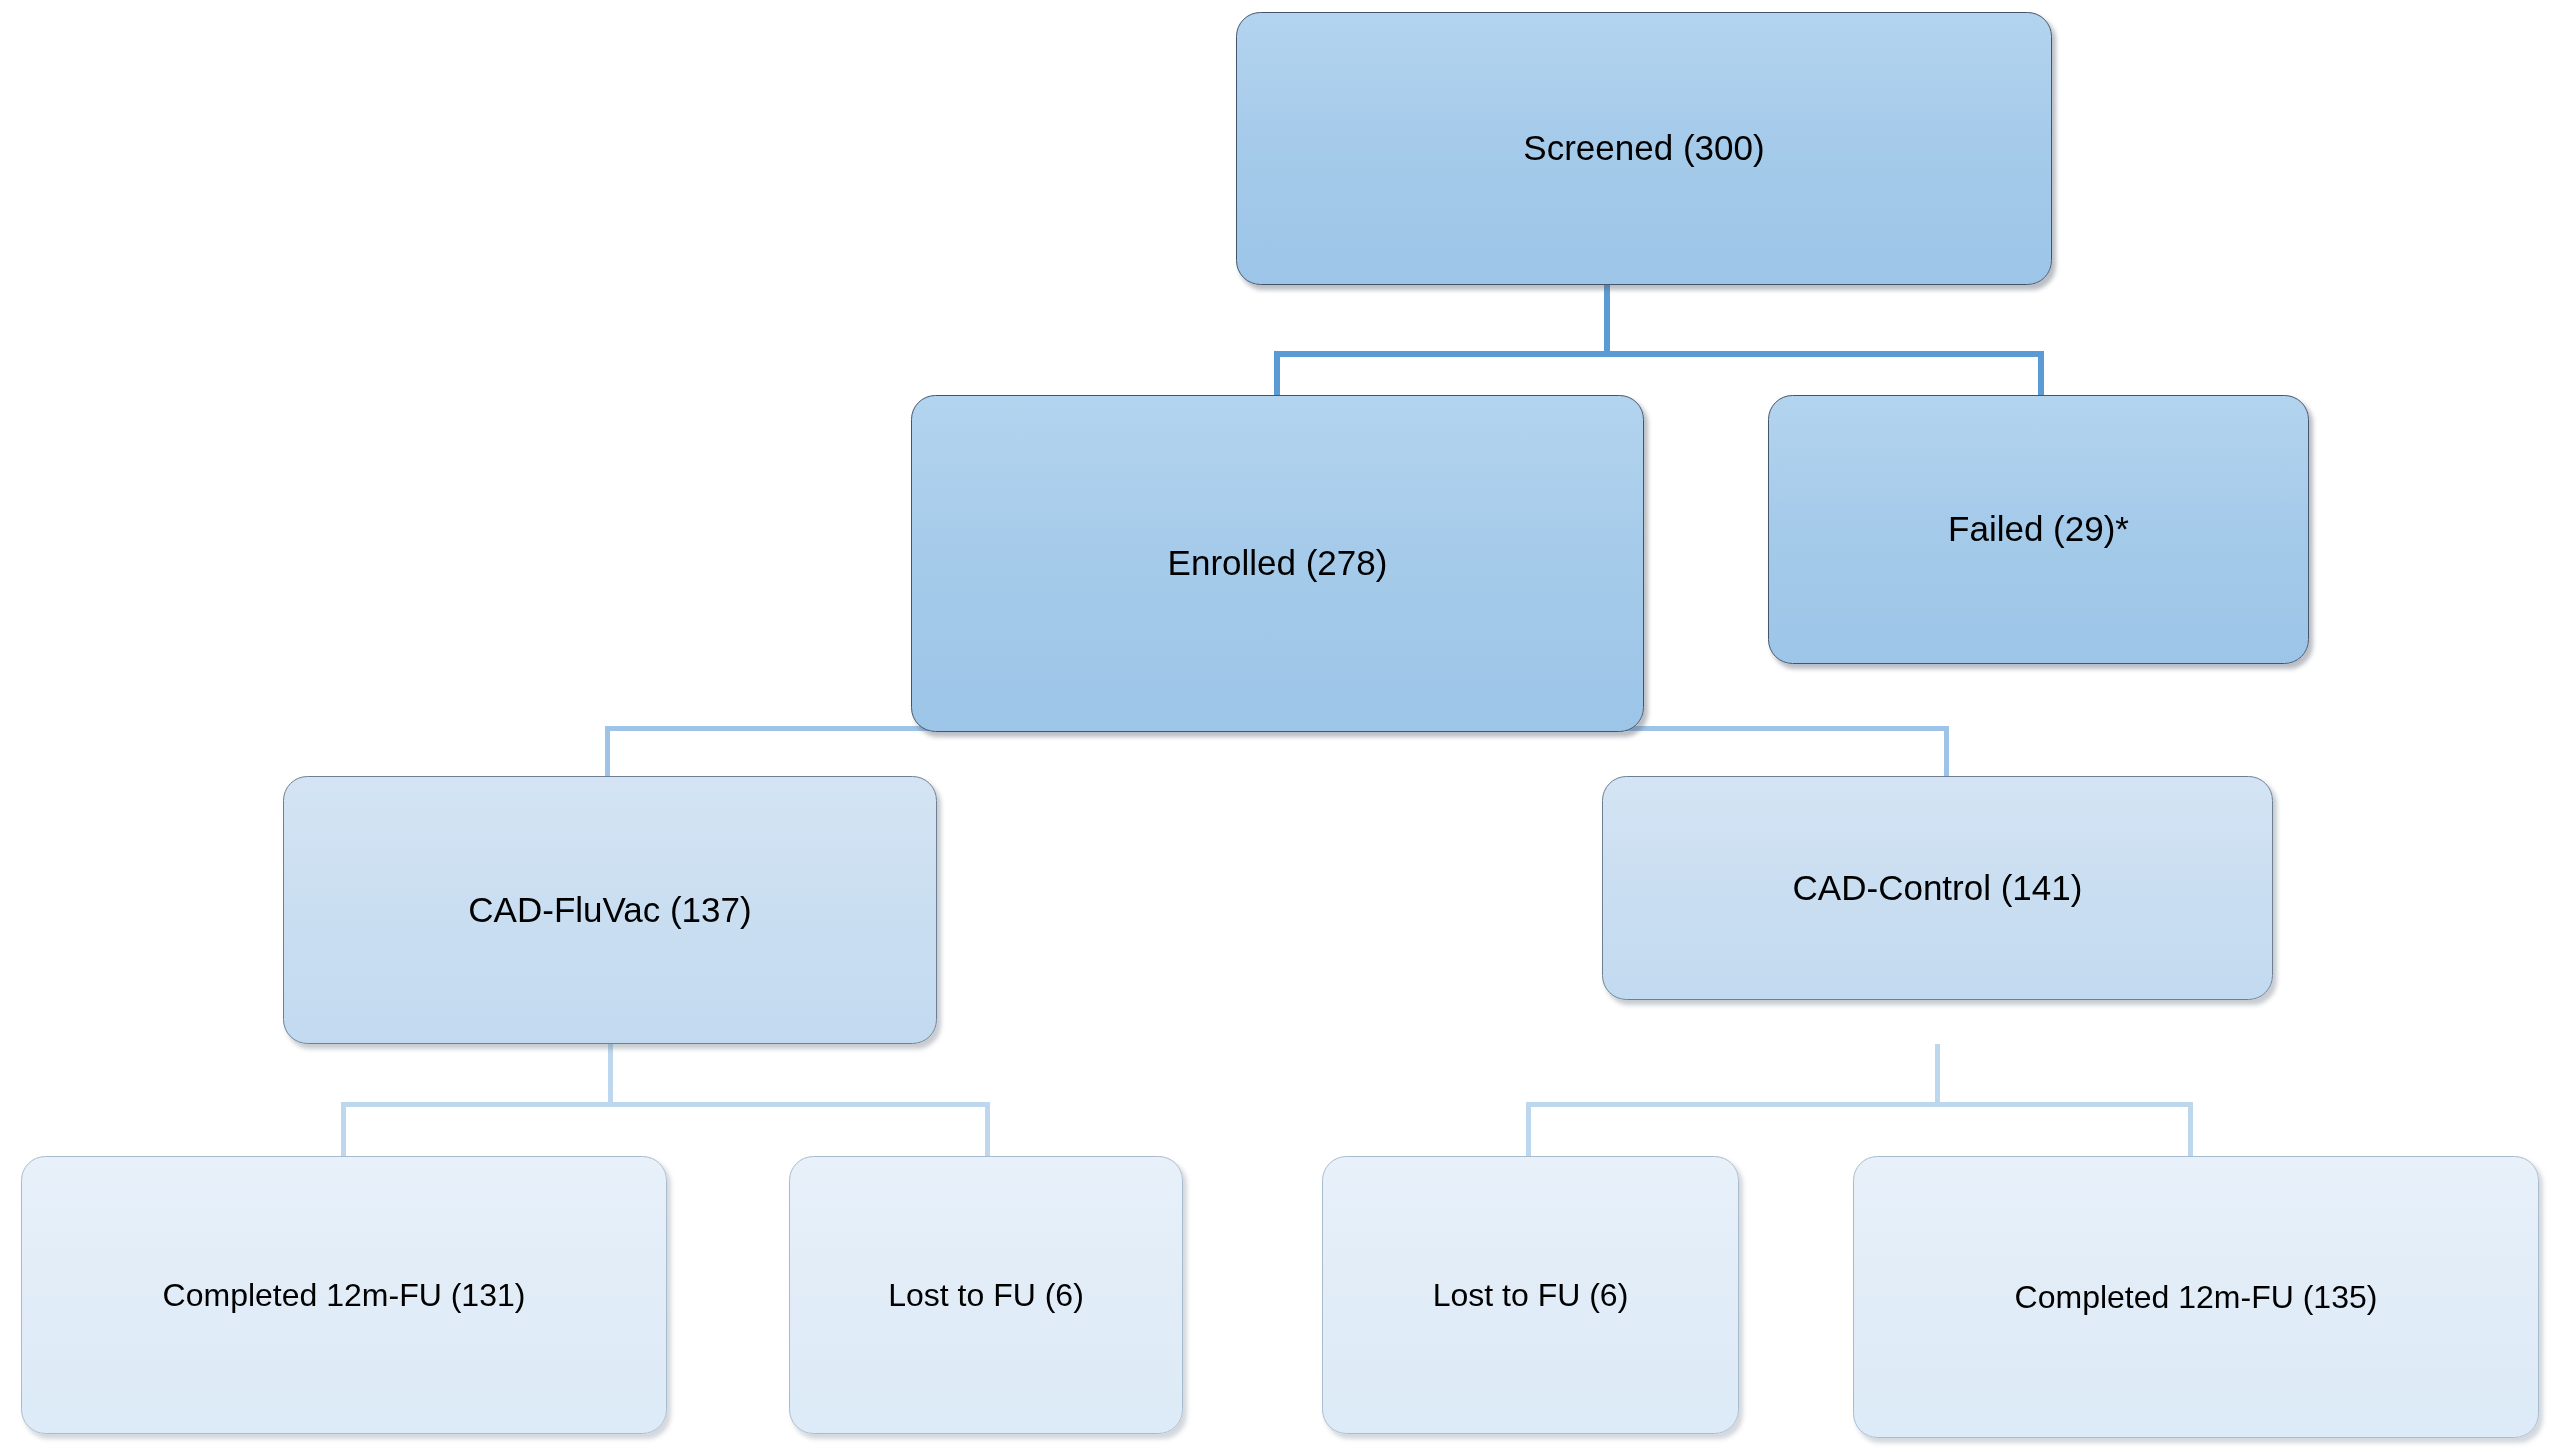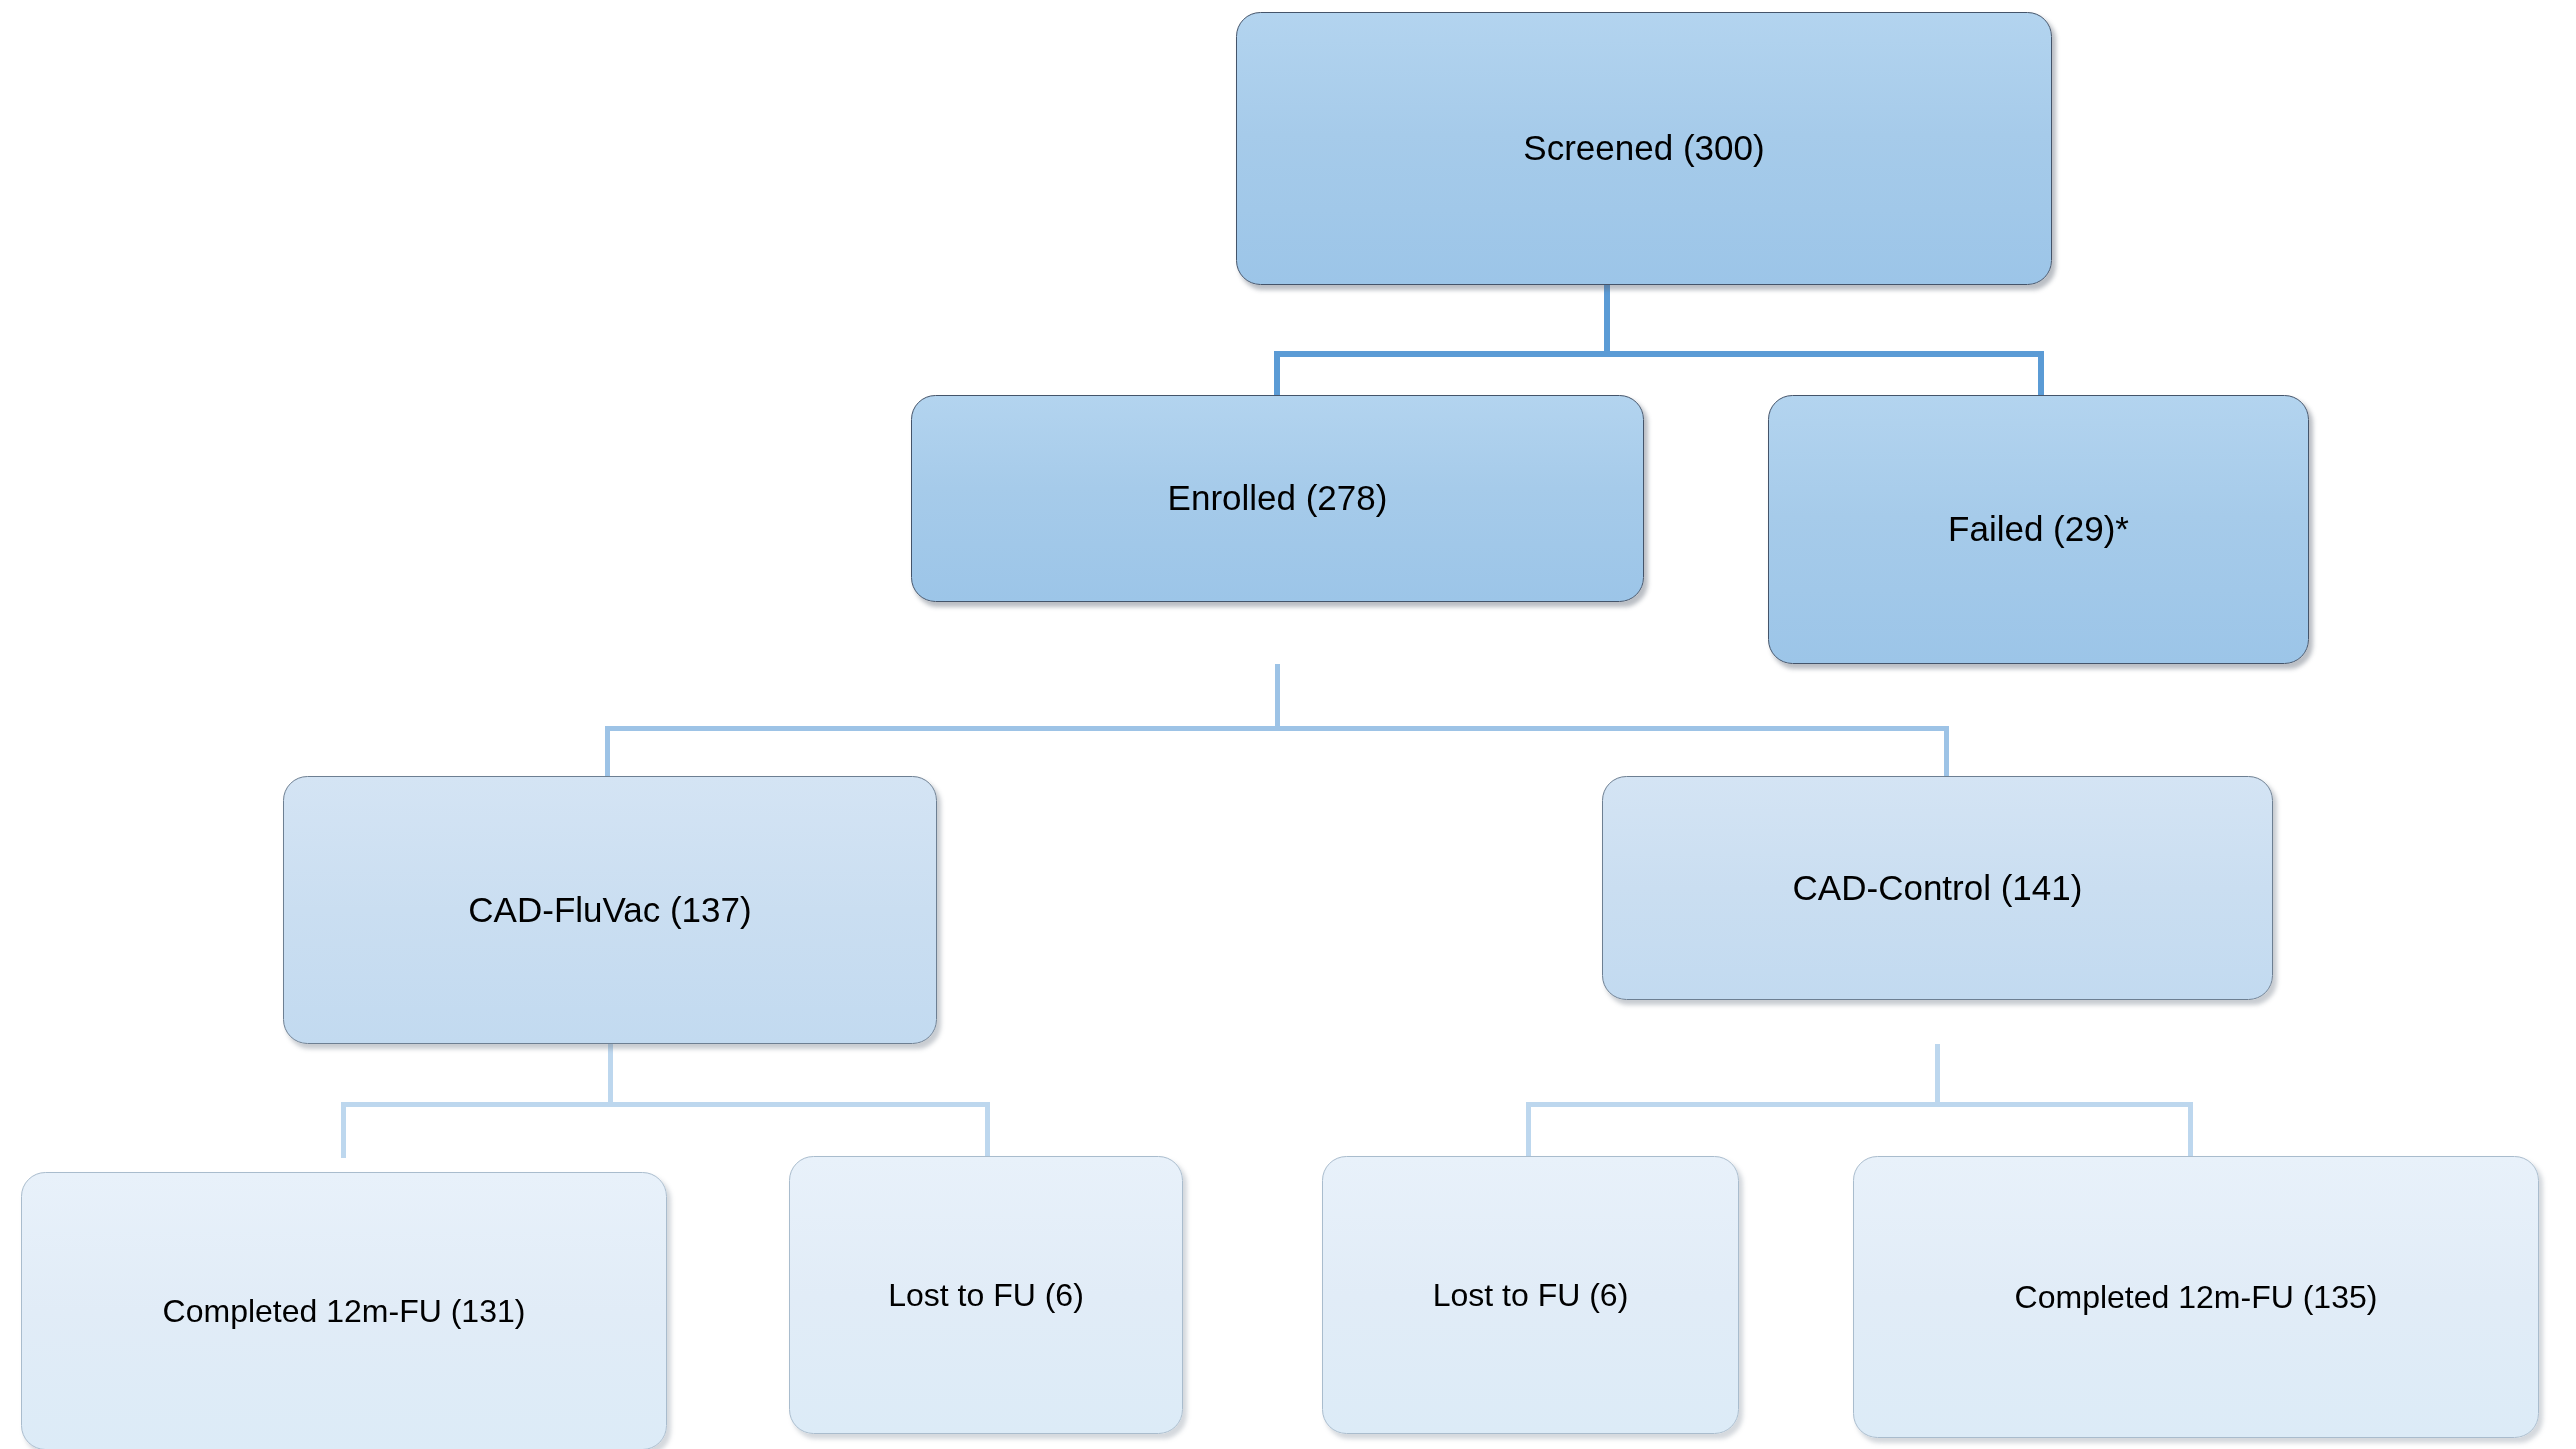--- a/index.html
+++ b/index.html
@@ -87,37 +87,37 @@
 
   <div class="conn" style="left:1935px; top:1044px; width:5.1px; height:62px; background:#BDD7EE;"></div>
   <div class="conn" style="left:1526px; top:1102px; width:667px; height:5.1px; background:#BDD7EE;"></div>
   <div class="conn" style="left:1526px; top:1102px; width:5.1px; height:56px; background:#BDD7EE;"></div>
   <div class="conn" style="left:2188px; top:1102px; width:5.1px; height:56px; background:#BDD7EE;"></div>
 
   <div class="node lvl-a" style="left:1200px; top:11.5px; width:816px; height:273px;margin-left:36px;">
     <span class="label">Screened (300)</span>
   </div>
 
-  <div class="node lvl-a" style="left:911px; top:395px; width:733px; height:207px;">
+  <div class="node lvl-a" style="left:911px; top:395px; width:733px; height:337px;">
     <span class="label">Enrolled (278)</span>
   </div>
 
   <div class="node lvl-a" style="left:1768px; top:395px; width:541px; height:269px;">
     <span class="label">Failed (29)*</span>
   </div>
 
   <div class="node lvl-b" style="left:283px; top:776px; width:654px; height:268px;">
     <span class="label">CAD-FluVac (137)</span>
   </div>
 
   <div class="node lvl-b" style="left:1602px; top:776px; width:671px; height:224px;">
     <span class="label">CAD-Control (141)</span>
   </div>
 
-  <div class="node lvl-c" style="left:21px; top:1156px; width:646px; height:278px;margin-top:16px;">
+  <div class="node lvl-c" style="left:21px; top:1156px; width:646px; height:278px;">
     <span class="label">Completed 12m-FU (131)</span>
   </div>
 
   <div class="node lvl-c" style="left:789px; top:1156px; width:394px; height:278px;">
     <span class="label">Lost to FU (6)</span>
   </div>
 
   <div class="node lvl-c" style="left:1322px; top:1156px; width:417px; height:278px;">
     <span class="label">Lost to FU (6)</span>
   </div>

